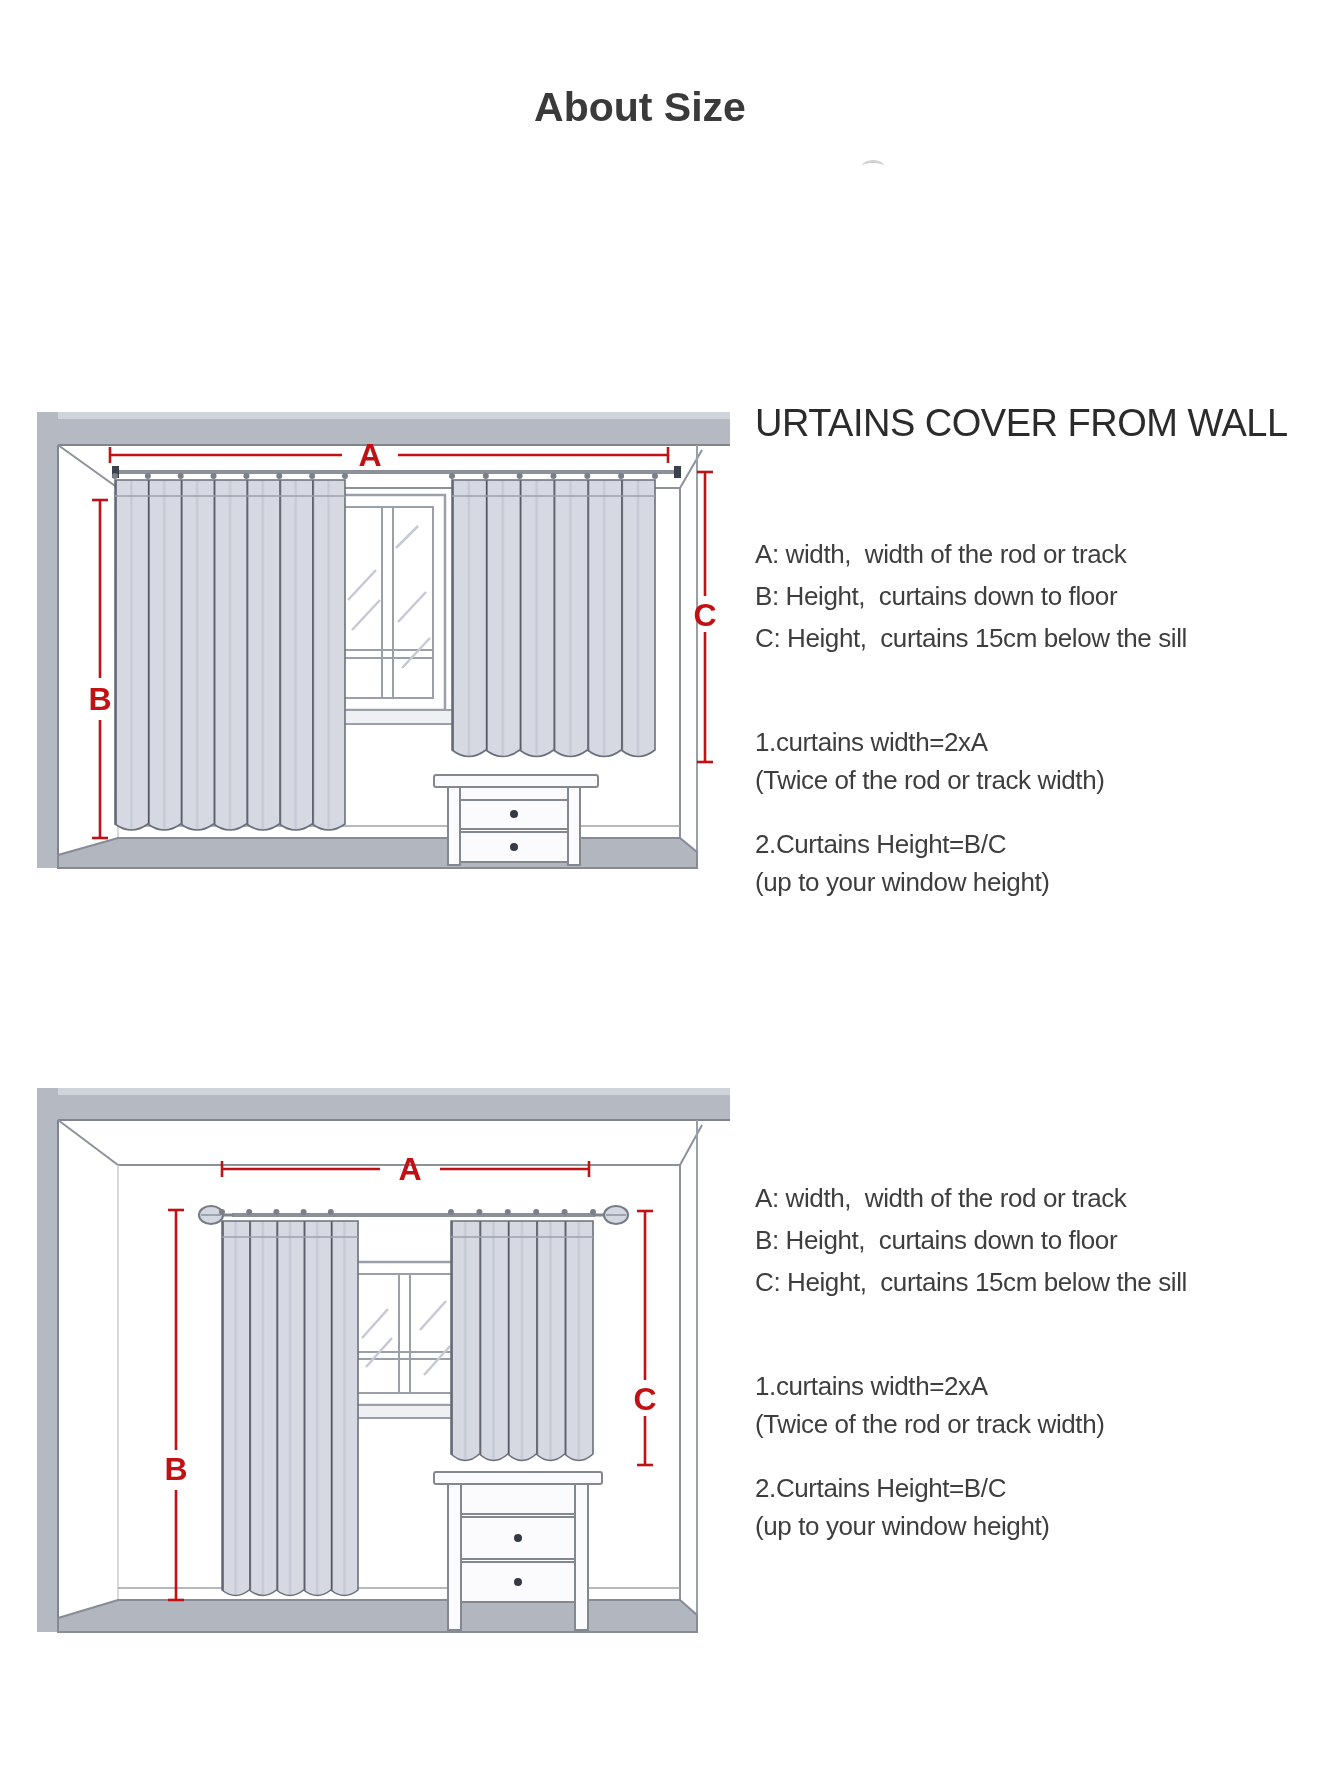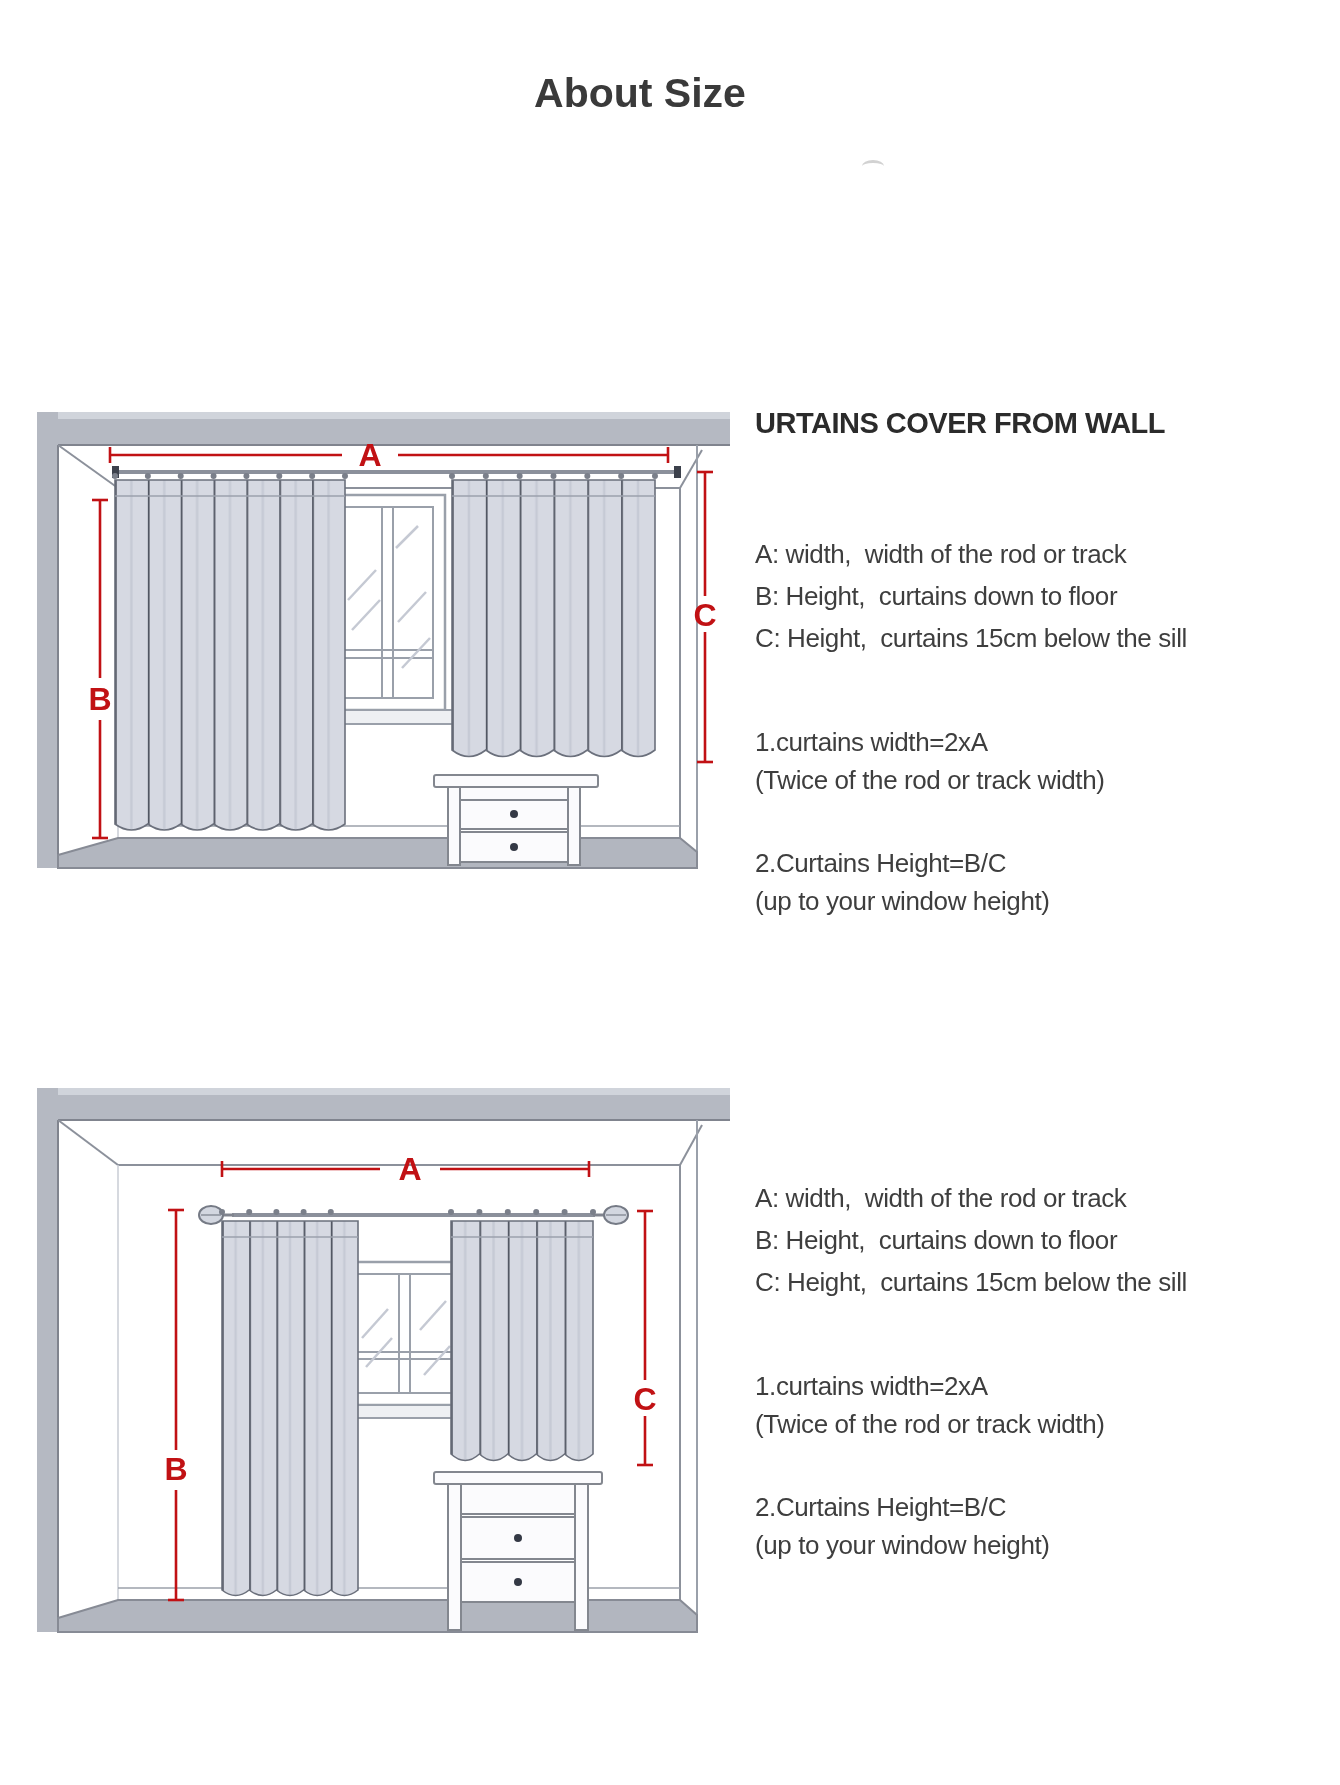--- a/index.html
+++ b/index.html
@@ -1,36 +1,36 @@
 <!DOCTYPE html>
 <html><head>
 <meta charset="utf-8">
 <style>
   html,body{margin:0;padding:0;background:#fff;}
   .page{position:relative;width:1340px;height:1785px;background:#ffffff;overflow:hidden;
         font-family:"Liberation Sans","DejaVu Sans",sans-serif;}
-  .title-small{position:absolute;top:70px;left:0;width:1280px;text-align:center;
+  .title-small{position:absolute;top:84px;left:0;width:1280px;text-align:center;
         font-size:41px;font-weight:700;color:#3a3a3a;letter-spacing:0;}
   .title-big{position:absolute;top:158px;left:0;width:1240px;text-align:center;
         font-size:86px;font-weight:400;color:#171717;letter-spacing:0px;}
   .artifact{position:absolute;left:862px;top:160px;width:22px;height:9px;
         border-top:3px solid #d2d2d2;border-radius:50%;}
   .diagram{position:absolute;left:30px;}
   .d1{top:400px;}
   .d2{top:1080px;}
   .textcol{position:absolute;left:755px;width:450px;color:#3e3e3e;}
   .t1{top:405px;}
   .t2{top:1085px;}
-  .textcol h2{margin:0;font-size:29px;line-height:36px;font-weight:700;color:#2b2b2b;
+  .textcol h2{margin:0;font-size:38px;line-height:36px;font-weight:400;color:#2b2b2b;
         letter-spacing:-0.5px;white-space:nowrap;}
   .defs{margin-top:92px;}
   .defs div{font-size:26px;line-height:42px;letter-spacing:-0.4px;white-space:pre-wrap;}
   .formula{font-size:26px;line-height:38px;letter-spacing:-0.4px;}
   .f1{margin-top:64px;}
-  .f2{margin-top:45px;}
+  .f2{margin-top:26px;}
   svg text.dimlabel{font-family:"Liberation Sans","DejaVu Sans",sans-serif;
         font-size:32px;font-weight:700;}
 </style>
 </head>
 <body>
 
 <div class="page">
 
   <div class="title-small">About Size</div>
   <div class="artifact"></div>

